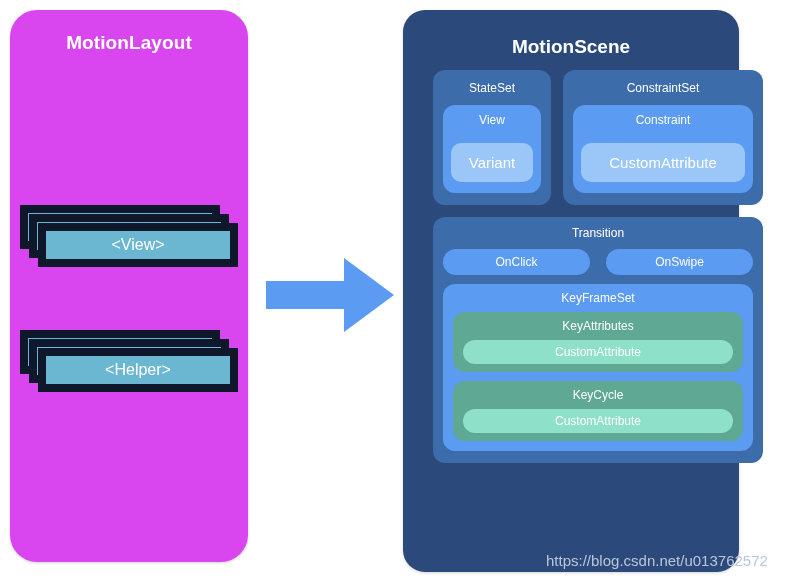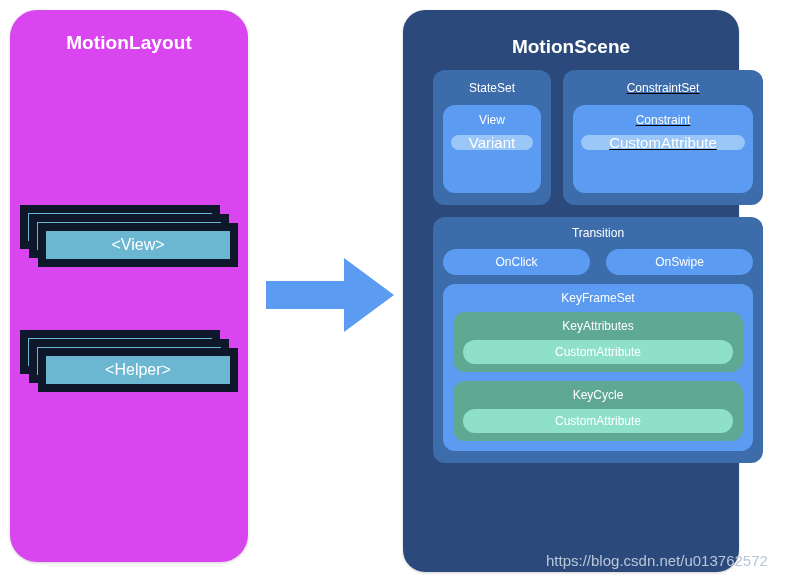--- a/index.html
+++ b/index.html
@@ -129,40 +129,40 @@
   .level-1-box {
     background: #3d6cab;
     border-radius: 12px;
     padding: 12px 10px 12px 10px;
     box-sizing: border-box;
     display: flex;
     flex-direction: column;
     align-items: center;
   }
   .stateset-box { width: 118px; }
-  .constraintset-box { flex: 1; text-decoration: underline; }
+  .constraintset-box { flex: 1; }
 
   .level-2-box {
     background: #5b9bf2;
     border-radius: 12px;
     margin-top: 11px;
     width: 100%;
     flex: 1;
     padding: 9px 8px;
     box-sizing: border-box;
     display: flex;
     flex-direction: column;
     align-items: center;
   }
   .level-3-pill {
     background: #9ac6f8;
     border-radius: 10px;
-    margin-top: 9px;
-    width: 100%;
-    padding: 0 6px;
+    margin-top: 17px;
+    width: 100%;
+    padding: 12px 6px;
     box-sizing: border-box;
     text-align: center;
   }
   .level-3-pill .box-title { font-size: 15px; }
 
   
   .transition-box {
     position: absolute;
     left: 30px;
     top: 207px;

